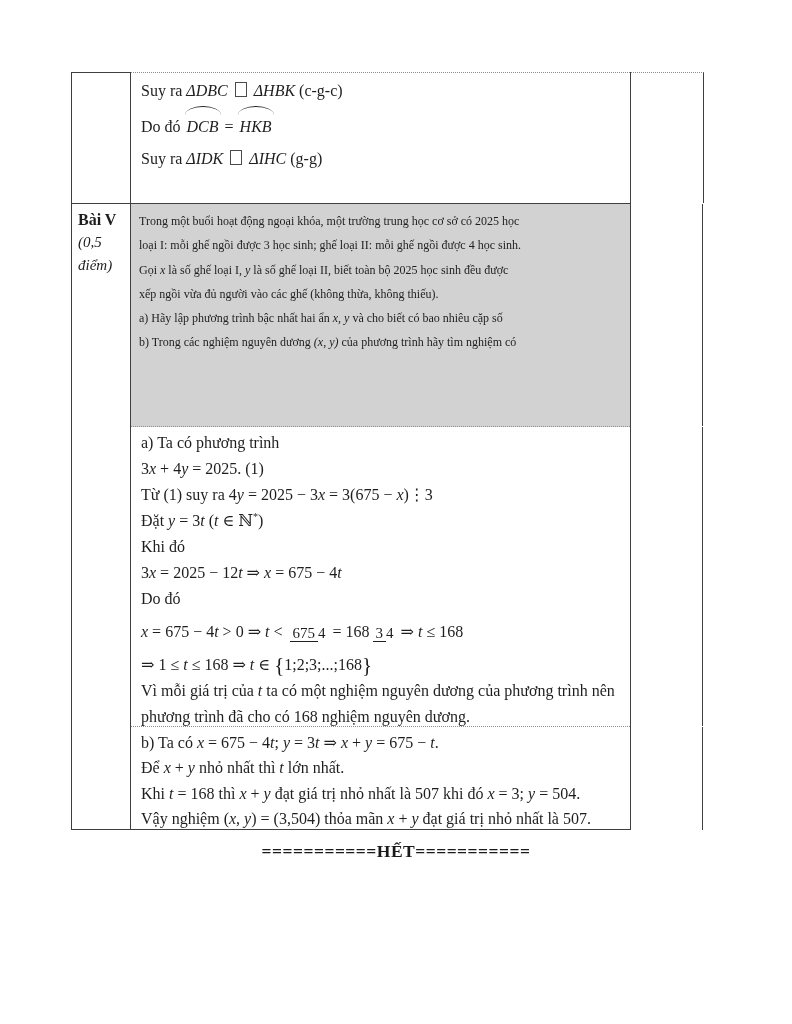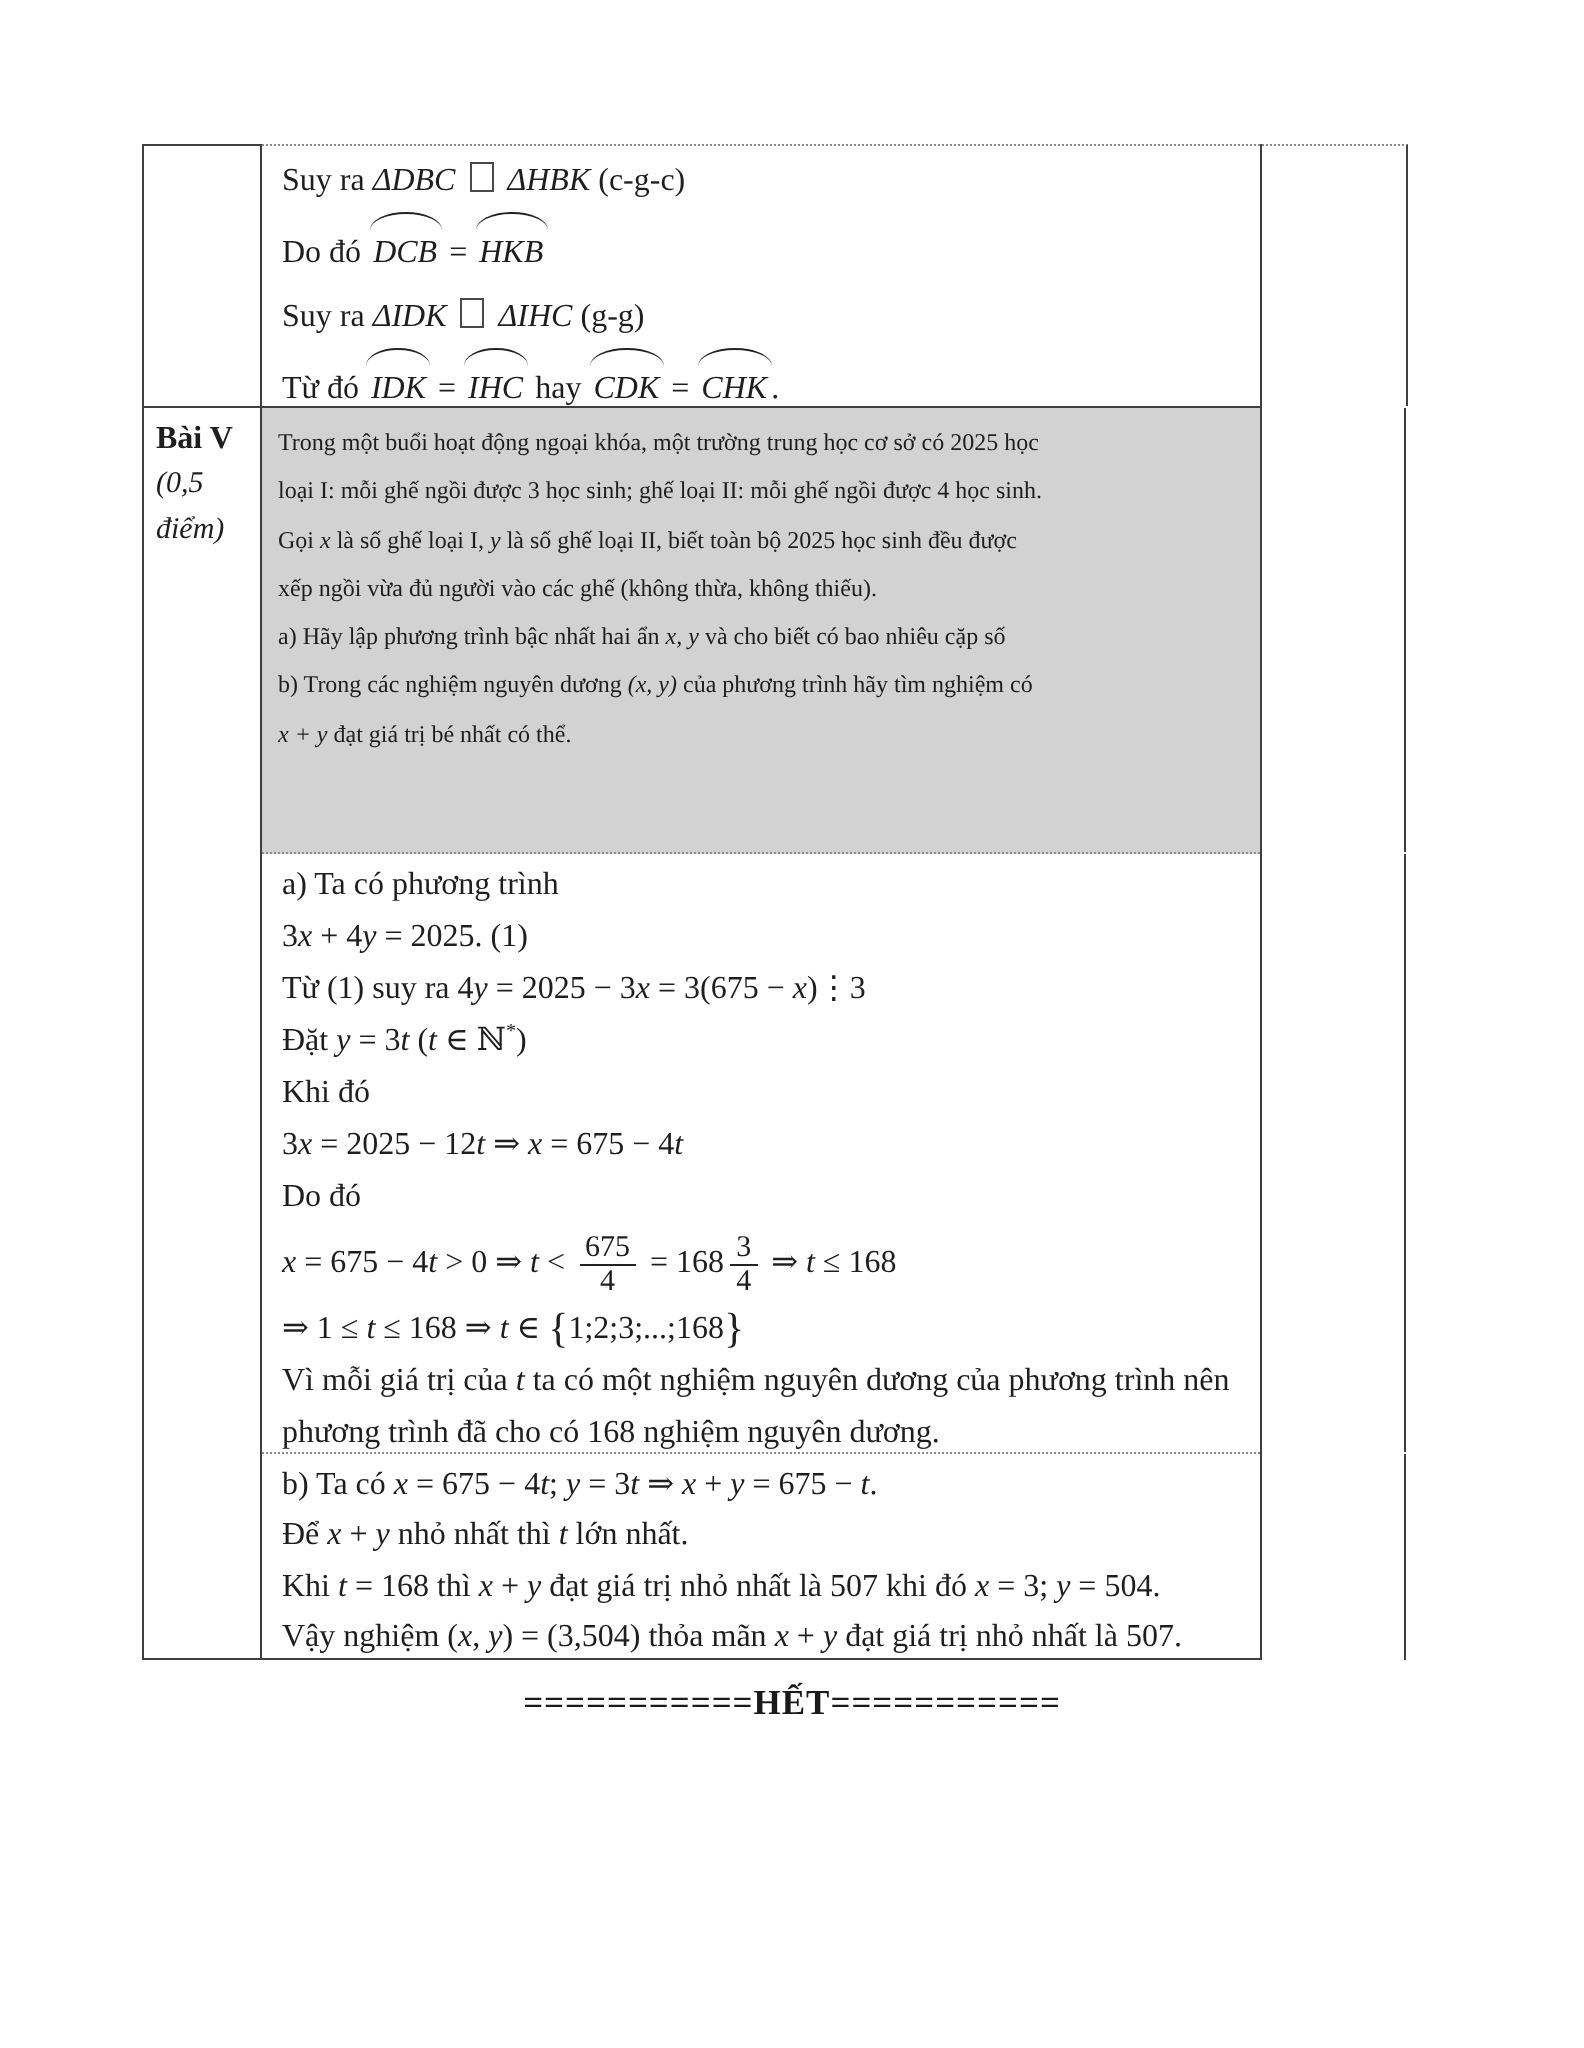--- a/index.html
+++ b/index.html
@@ -53,41 +53,40 @@
   .seg-v { font-style:italic; }
   .seg-sup { vertical-align:super; font-size:10px; line-height:0; }
   .seg-b { font-size:21px; vertical-align:-2px; line-height:0; }
   .seg-arc { font-style:italic; position:relative; display:inline-block; padding:0 2px; margin-top:4px; }
   .seg-arc::before {
     content:""; position:absolute; left:0; right:0; top:-5px; height:8px;
     border-top:1.8px solid #222;
     border-radius:50% 50% 0 0 / 100% 100% 0 0;
   }
   .simbox { display:inline-block; width:10px; height:13px; border:1.2px solid #4a4a4a; margin:0 7px; vertical-align:-1px; }
-  .frac { display:inline-flex; flex-direction:column; text-align:center; vertical-align:middle; margin:0 3px; line-height:1.08; font-size:15px; }
+  .frac { display:inline-flex; flex-direction:row; text-align:center; vertical-align:middle; margin:0 3px; line-height:1.08; font-size:15px; }
   .frac .num { display:block; padding:0 3px; border-bottom:1.2px solid #222; }
   .frac .den { display:block; }
 
   .footer-end {
     position:absolute; top:841px; left:0; width:100%; text-align:center;
     font-weight:bold; font-size:17.5px; letter-spacing:0.5px; color:#1a1a1a;
   }
 </style>
 </head>
 <body>
 
 <div class="rubric-table">
 
   <div class="row-a">
     <div class="cell-label"></div>
     <div class="cell-content">
         <div class="line"><span class="seg seg-p">Suy ra </span><span class="seg seg-v">ΔDBC</span><span class="simbox"></span><span class="seg seg-v">ΔHBK</span><span class="seg seg-p"> (c-g-c)</span></div>
         <div class="line"><span class="seg seg-p">Do đó </span><span class="seg seg-arc">DCB</span><span class="seg seg-p"> = </span><span class="seg seg-arc">HKB</span></div>
         <div class="line"><span class="seg seg-p">Suy ra </span><span class="seg seg-v">ΔIDK</span><span class="simbox"></span><span class="seg seg-v">ΔIHC</span><span class="seg seg-p"> (g-g)</span></div>
-        <div class="line"><span class="seg seg-p">Từ đó </span><span class="seg seg-arc">IDK</span><span class="seg seg-p"> = </span><span class="seg seg-arc">IHC</span><span class="seg seg-p"> hay </span><span class="seg seg-arc">CDK</span><span class="seg seg-p"> = </span><span class="seg seg-arc">CHK</span><span class="seg seg-p">.</span></div>
       </div>
     <div class="cell-score">
       <span class="score-text">0,25</span>
     </div>
   </div>
 
   <div class="block-v">
     <div class="cell-label">
       <div class="label-title">Bài V</div>
       <div class="label-note">(0,5</div>
@@ -96,21 +95,20 @@
     <div class="v-right">
 
       <div class="sub-row sub-b">
         <div class="cell-content">
             <div class="line"><span class="seg seg-p">Trong một buổi hoạt động ngoại khóa, một trường trung học cơ sở có 2025 học</span></div>
             <div class="line"><span class="seg seg-p">loại I: mỗi ghế ngồi được 3 học sinh; ghế loại II: mỗi ghế ngồi được 4 học sinh.</span></div>
             <div class="line"><span class="seg seg-p">Gọi </span><span class="seg seg-v">x</span><span class="seg seg-p"> là số ghế loại I, </span><span class="seg seg-v">y</span><span class="seg seg-p"> là số ghế loại II, biết toàn bộ 2025 học sinh đều được</span></div>
             <div class="line"><span class="seg seg-p">xếp ngồi vừa đủ người vào các ghế (không thừa, không thiếu).</span></div>
             <div class="line"><span class="seg seg-p">a) Hãy lập phương trình bậc nhất hai ẩn </span><span class="seg seg-v">x, y</span><span class="seg seg-p"> và cho biết có bao nhiêu cặp số</span></div>
             <div class="line"><span class="seg seg-p">b) Trong các nghiệm nguyên dương </span><span class="seg seg-v">(x, y)</span><span class="seg seg-p"> của phương trình hãy tìm nghiệm có</span></div>
-            <div class="line"><span class="seg seg-v">x + y</span><span class="seg seg-p"> đạt giá trị bé nhất có thể.</span></div>
           </div>
         <div class="cell-score">
           <span class="score-text">0,5</span>
         </div>
       </div>
 
       <div class="sub-row sub-c">
         <div class="cell-content">
             <div class="line"><span class="seg seg-p">a) Ta có phương trình</span></div>
             <div class="line"><span class="seg seg-p">3</span><span class="seg seg-v">x</span><span class="seg seg-p"> + 4</span><span class="seg seg-v">y</span><span class="seg seg-p"> = 2025. (1)</span></div>

